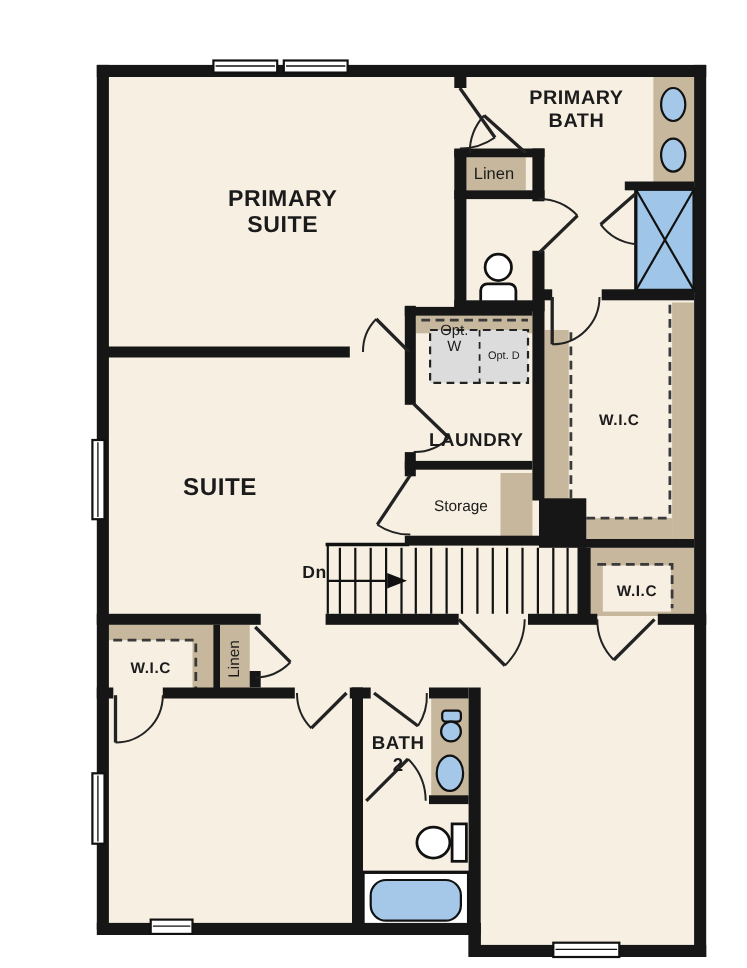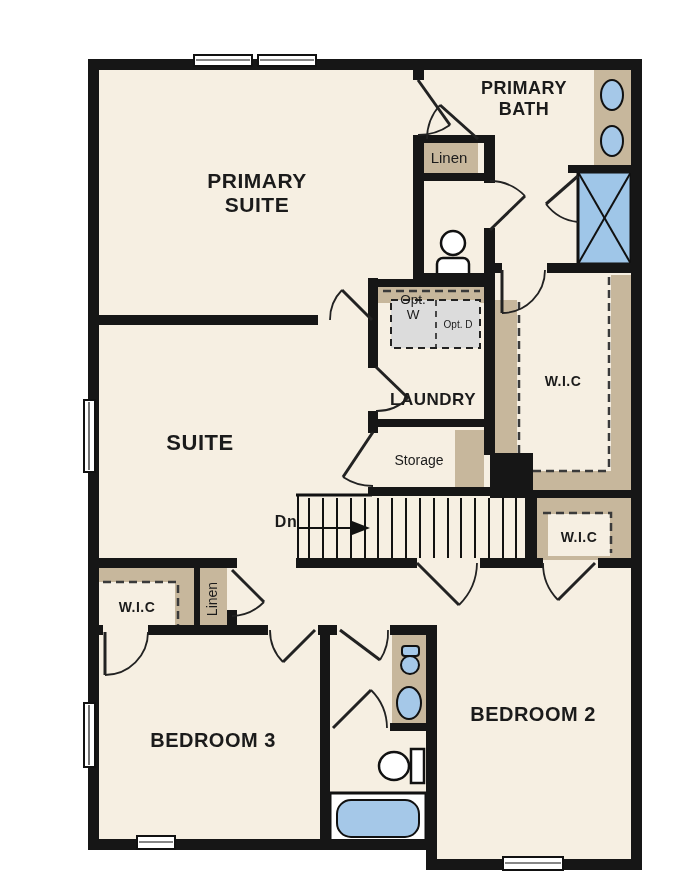--- a/index.html
+++ b/index.html
@@ -258,15 +258,14 @@
   <div class="label" style="left:449px;top:158px;font-size:15px;">Linen</div>
   <div class="label b" style="left:433px;top:400px;font-size:17px;white-space:nowrap;">LAUNDRY</div>
   <div class="label" style="left:413px;top:308px;width:36px;font-size:13.5px;line-height:1.1;">Opt. W</div>
   <div class="label" style="left:458px;top:324px;width:36px;font-size:10px;line-height:1.1;">Opt. D</div>
   <div class="label b" style="left:563px;top:381px;font-size:14px;white-space:nowrap;">W.I.C</div>
   <div class="label" style="left:419px;top:460px;font-size:14px;white-space:nowrap;">Storage</div>
   <div class="label b" style="left:286px;top:522px;font-size:16px;white-space:nowrap;">Dn</div>
   <div class="label b" style="left:579px;top:537px;font-size:14px;white-space:nowrap;">W.I.C</div>
   <div class="label b" style="left:137px;top:607px;font-size:14px;white-space:nowrap;">W.I.C</div>
   <div class="label rot" style="left:212px;top:599px;font-size:14px;white-space:nowrap;">Linen</div>
-  <div class="label b" style="left:213px;top:740px;font-size:20px;white-space:nowrap;">BEDROOM 3</div>
-  <div class="label b" style="left:533px;top:714px;font-size:20px;white-space:nowrap;">BEDROOM 2</div>
+  <div class="label b" style="left:362px;top:686px;width:62px;font-size:17px;line-height:1.2;">BATH 2</div>
 </div>
 
 </body></html>

